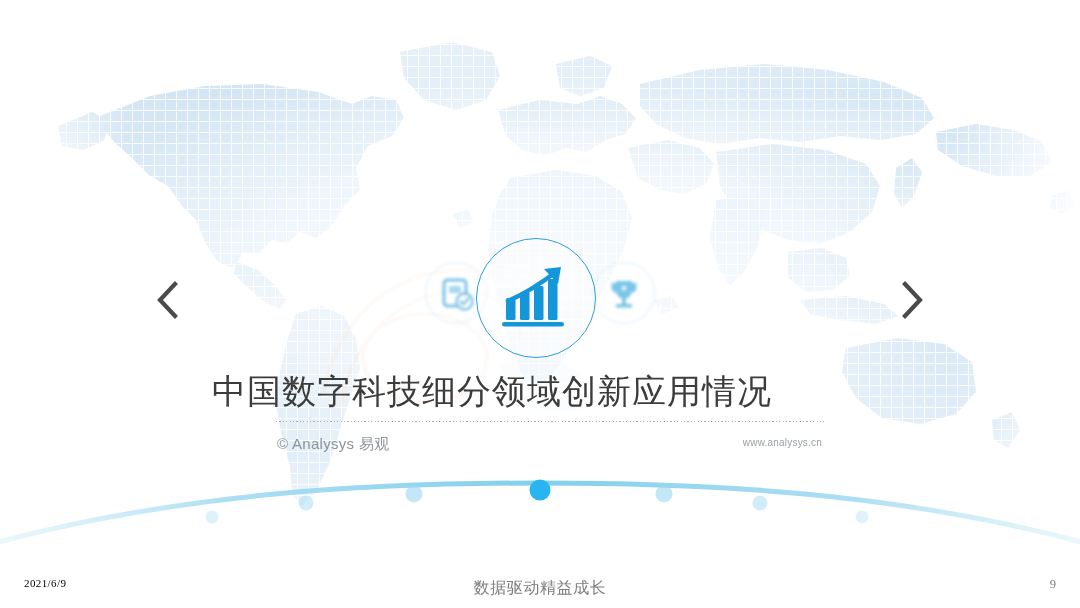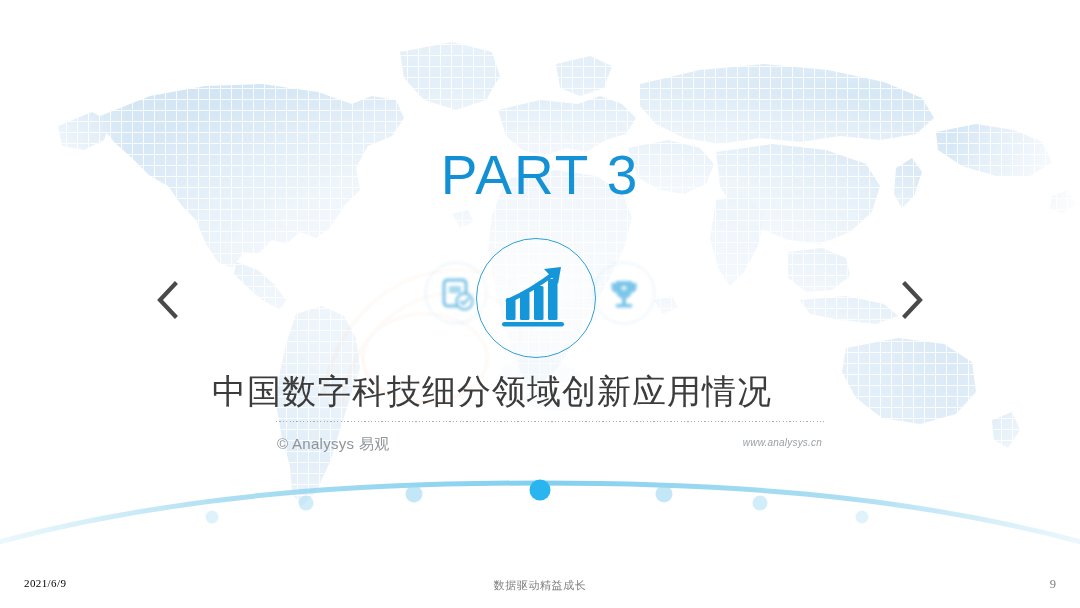--- a/index.html
+++ b/index.html
@@ -184,21 +184,20 @@
     white-space: nowrap;
   }
   .credit-right {
     position: absolute;
     right: 258px;
     top: 437px;
     font-size: 10px;
     color: #9aa0a5;
     letter-spacing: .2px;
     white-space: nowrap;
-    font-style: italic;
   }
 
   
   .arc-wrap {
     position: absolute;
     left: 0;
     top: 455px;
     width: 1080px;
     height: 100px;
     pointer-events: none;
@@ -213,21 +212,21 @@
     color: #000000;
     font-family: "Liberation Serif", "DejaVu Serif", serif;
     letter-spacing: .4px;
   }
   .footer-center {
     position: absolute;
     left: 0;
     top: 578px;
     width: 1080px;
     text-align: center;
-    font-size: 11px;
+    font-size: 16px;
     color: #7d7d7d;
     letter-spacing: .6px;
     font-family: "DejaVu Sans", "Liberation Sans", sans-serif;
   }
   .footer-page {
     position: absolute;
     right: 24px;
     top: 577px;
     font-size: 12.5px;
     color: #7d7d7d;
@@ -312,21 +311,20 @@
       <ellipse cx="120" cy="112" rx="62" ry="44"></ellipse>
     </g>
     <g fill="#cfe0ee" opacity="0.45">
       <path d="M196,120 C228,108 262,112 276,130 C258,142 222,142 196,132 Z"></path>
       <path d="M218,150 C248,142 276,146 288,158 C268,168 238,166 218,158 Z"></path>
     </g>
   </svg>
 
   <div class="map-fade"></div>
 
-  <div class="part-label">PART 3</div>
 
   <div class="icon-cluster">
 
     <div class="icon-side left">
       <span class="ring"></span>
       <svg width="40" height="40" viewBox="0 0 40 40" xmlns="http://www.w3.org/2000/svg">
         <rect x="8" y="7" width="22" height="26" rx="3.5" fill="none" stroke="#2b9ed6" stroke-width="3"></rect>
         <rect x="13" y="13" width="12" height="7" rx="1.5" fill="#6dc3e8"></rect>
         <circle cx="28.5" cy="28.5" r="8" fill="#ffffff" stroke="#2b9ed6" stroke-width="2.4"></circle>
         <path d="M24.8,28.6 L27.4,31.2 L32.3,25.6" fill="none" stroke="#2b9ed6" stroke-width="2.4" stroke-linecap="round" stroke-linejoin="round"></path>

